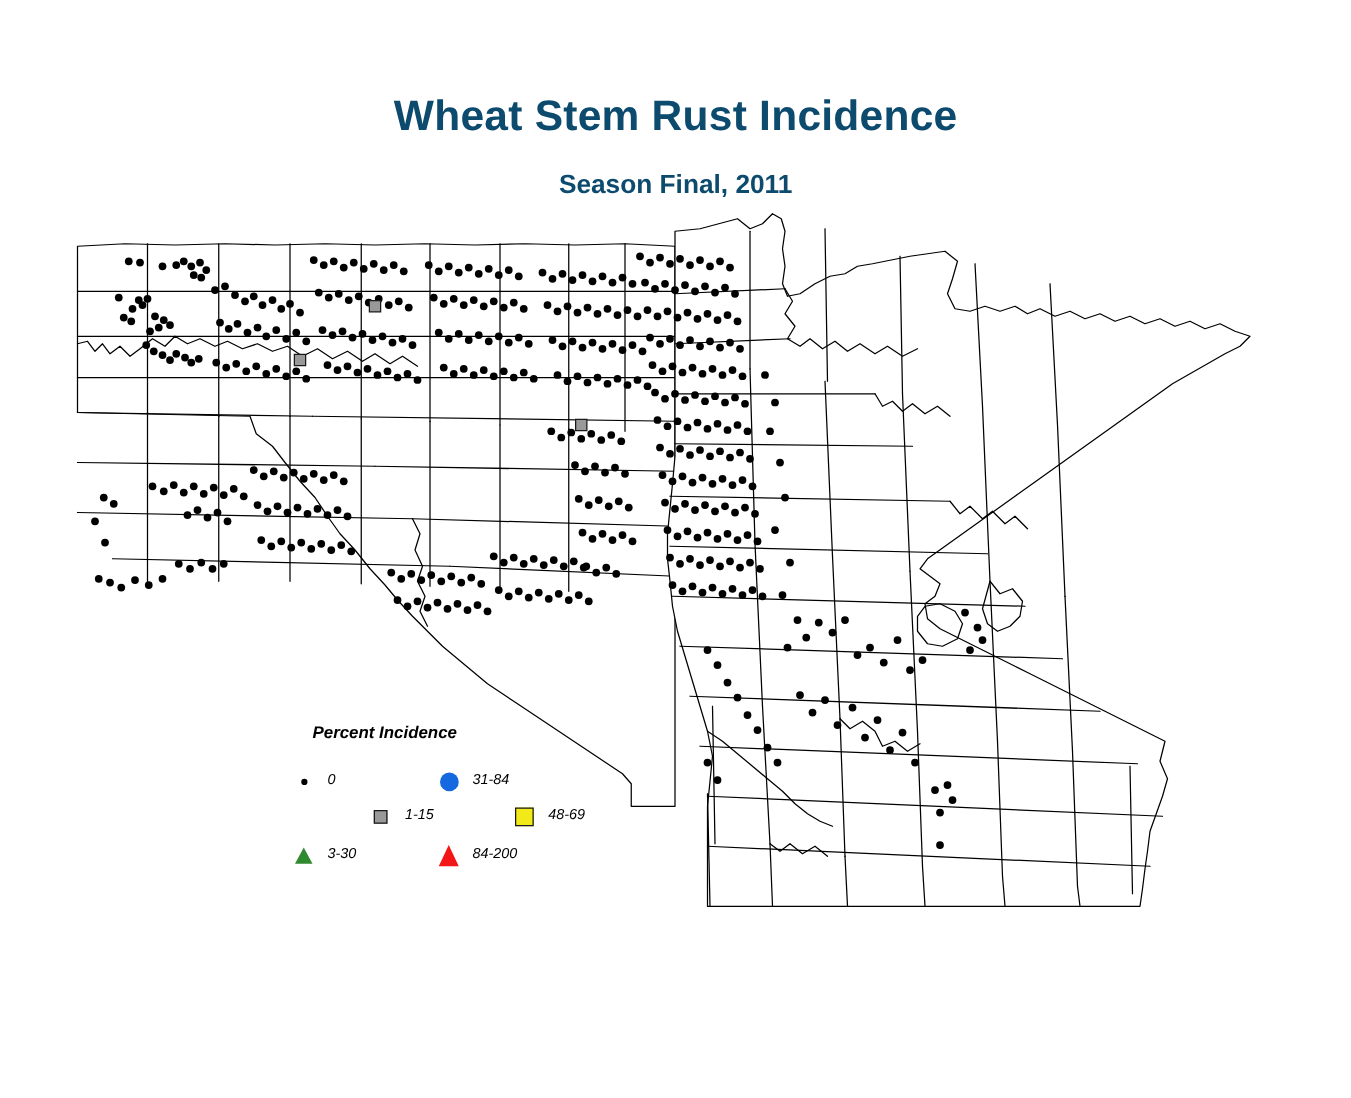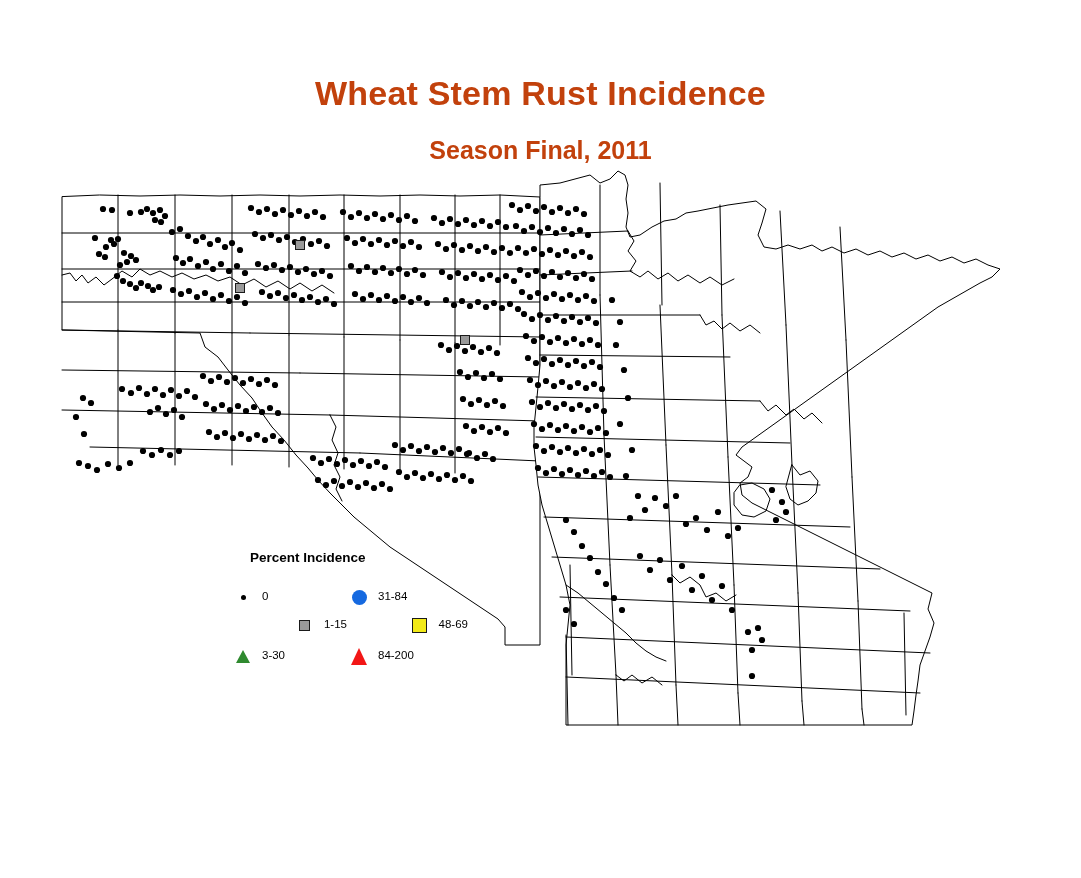--- a/index.html
+++ b/index.html
@@ -20,45 +20,46 @@
     position: absolute;
     left: 0; top: 0;
     width: 1081px;
     height: 878px;
   }
   .title-text {
     position: absolute;
     width: 100%;
     text-align: center;
     font-weight: bold;
-    color: #c2410c;
+    color: #0c4a6e;
     white-space: nowrap;
   }
   #page-title {
     top: 74px;
     font-size: 34px;
     letter-spacing: 0.2px;
   }
   #page-subtitle {
     top: 136px;
-    font-size: 25px;
+    font-size: 21px;
   }
   #map-canvas {
     position: absolute;
     left: 0;
     top: 165px;
     width: 1081px;
     height: 580px;
   }
   #legend-block {
     position: absolute;
     left: 228px;
-    top: 545px;
+    top: 573px;
     width: 240px;
     height: 125px;
+    font-style: italic;
   }
   #legend-title {
     position: absolute;
     left: 22px;
     top: 5px;
     font-size: 13.5px;
     font-weight: bold;
     white-space: nowrap;
   }
   .legend-row {

